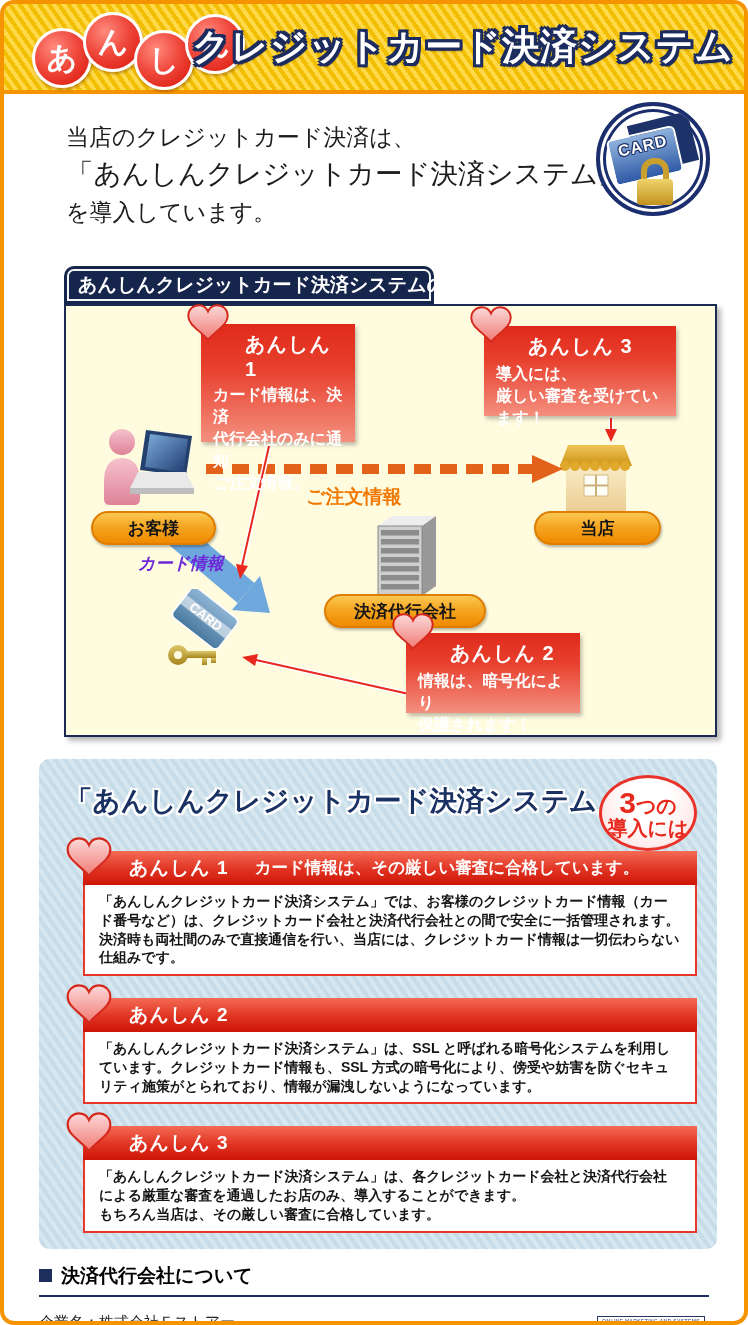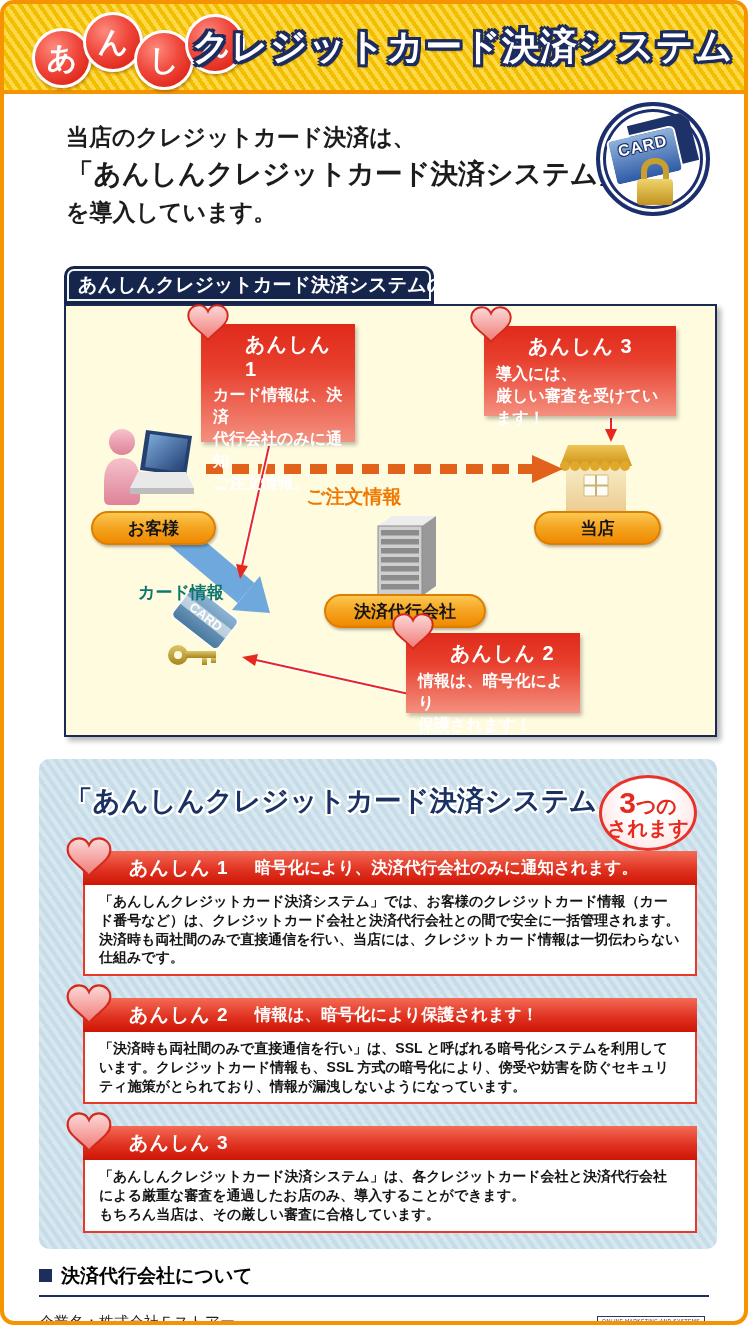--- a/index.html
+++ b/index.html
@@ -20,21 +20,21 @@
   .lc1{transform:translateY(0px);margin-left:-9px;}
   .lc2{transform:translateY(18px);margin-left:-9px;}
   .lc3{transform:translateY(2px);margin-left:-9px;}
   .header-title{position:absolute;left:188px;top:50%;transform:translateY(-50%);
     font-size:37px;font-weight:bold;color:#fff;letter-spacing:1px;white-space:nowrap;
     text-shadow:-3px -3px 0 #1D2C5F,3px -3px 0 #1D2C5F,-3px 3px 0 #1D2C5F,3px 3px 0 #1D2C5F,
                 -3px 0 0 #1D2C5F,3px 0 0 #1D2C5F,0 -3px 0 #1D2C5F,0 3px 0 #1D2C5F,2px 4px 2px rgba(0,0,0,.25);}
 
   
   .intro{position:relative;height:150px;padding:26px 0 0 62px;box-sizing:border-box;}
-  .intro-line{font-weight:bold;color:#1c1c1c;line-height:1.48;}
+  .intro-line{font-weight:normal;color:#1c1c1c;line-height:1.48;}
   .intro-l1,.intro-l3{font-size:23px;}
   .intro-l2{font-size:27.5px;}
   .card-badge{position:absolute;right:34px;top:8px;width:106px;height:106px;border-radius:50%;
     border:4px solid #1B2E6E;box-shadow:inset 0 0 0 3px #fff,inset 0 0 0 6px #1B2E6E;
     background:#fff;overflow:hidden;}
   .card-back{position:absolute;left:32px;top:12px;width:62px;height:50px;background:#1D3268;transform:rotate(-14deg);}
   .card-front{position:absolute;left:10px;top:26px;width:66px;height:44px;border-radius:6px;
     background:linear-gradient(180deg,#8FB2DC 0%,#2E5AA6 100%);border:2px solid #fff;transform:rotate(-13deg);
     display:flex;align-items:flex-start;justify-content:center;}
   .card-front span{font-size:16px;font-weight:bold;color:#fff;margin-top:3px;letter-spacing:1px;
@@ -55,21 +55,21 @@
   .pill{position:absolute;z-index:2;height:34px;border-radius:17px;
     background:linear-gradient(180deg,#FBC851 0%,#F5A623 45%,#EF8A00 100%);
     border:2px solid #DE7E00;box-shadow:1px 2px 3px rgba(0,0,0,.3);
     display:flex;align-items:center;justify-content:center;
     font-weight:bold;font-size:17px;color:#141414;box-sizing:border-box;}
   .pill-customer{left:25px;top:205px;width:125px;}
   .pill-store{left:468px;top:205px;width:127px;}
   .pill-agent{left:258px;top:288px;width:162px;}
   .flow-label{position:absolute;z-index:2;font-weight:bold;white-space:nowrap;}
   .flow-order{left:240px;top:178px;font-size:19px;color:#F07800;}
-  .flow-card{left:72px;top:275px;font-size:17px;color:#0f766e;}
+  .flow-card{left:72px;top:246px;font-size:17px;color:#6d28d9;font-style:italic;}
   .callout{position:absolute;z-index:3;box-sizing:border-box;color:#fff;font-weight:bold;
     background:linear-gradient(180deg,#E02A1B 0%,#E8402E 38%,#F4907F 100%);
     box-shadow:2px 3px 4px rgba(0,0,0,.25);padding:7px 8px 8px 12px;}
   .callout .heart{position:absolute;left:-14px;top:-20px;}
   .callout-title{font-size:20px;margin:0 0 3px 32px;letter-spacing:1px;}
   .callout-text{font-size:16px;line-height:1.38;white-space:pre-line;}
   .co1{left:135px;top:18px;width:154px;height:118px;}
   .co3{left:418px;top:20px;width:192px;height:90px;}
   .co2{left:340px;top:327px;width:174px;height:80px;}
 
@@ -313,60 +313,59 @@
       </div>
 
     </div>
   </div>
 
   <div class="panel">
     <div class="panel-heading-row">
       <div class="panel-heading">「あんしんクレジットカード決済システム」</div>
       <div class="badge">
         <div><span class="b-num">3</span><span class="b-small">つの</span></div>
-        <div class="b-small">されます</div>
+        <div class="b-small">導入には</div>
       </div>
     </div>
 
     <div class="feature">
       <span class="heart">
         <svg width="46" height="40" viewBox="0 0 34 30">
           <defs>
               <linearGradient id="hg4" x1="0" y1="0" x2="0" y2="1">
             <stop offset="0" stop-color="#FBD9D9"></stop>
                 <stop offset="1" stop-color="#F07A74"></stop>
               </linearGradient>
             </defs>
           <path d="M17 29 C10 21 1 17 1 9.5 C1 4.5 5 1 9.5 1 C13 1 15.8 3.2 17 6 C18.2 3.2 21 1 24.5 1 C29 1 33 4.5 33 9.5 C33 17 24 21 17 29 Z" fill="url(#hg4)" stroke="#D42A1E" stroke-width="1.6"></path>
         </svg>
       </span>
       <div class="feature-header">
         <span class="f-label">あんしん 1</span>
-        <span class="f-headline">暗号化により、決済代行会社のみに通知されます。</span>
+        <span class="f-headline">カード情報は、その厳しい審査に合格しています。</span>
       </div>
       <div class="feature-body">「あんしんクレジットカード決済システム」では、お客様のクレジットカード情報（カード番号など）は、クレジットカード会社と決済代行会社との間で安全に一括管理されます。決済時も両社間のみで直接通信を行い、当店には、クレジットカード情報は一切伝わらない仕組みです。</div>
     </div>
 
     <div class="feature" style="margin-top:22px;">
       <span class="heart">
         <svg width="46" height="40" viewBox="0 0 34 30">
           <defs>
               <linearGradient id="hg5" x1="0" y1="0" x2="0" y2="1">
             <stop offset="0" stop-color="#FBD9D9"></stop>
                 <stop offset="1" stop-color="#F07A74"></stop>
               </linearGradient>
             </defs>
           <path d="M17 29 C10 21 1 17 1 9.5 C1 4.5 5 1 9.5 1 C13 1 15.8 3.2 17 6 C18.2 3.2 21 1 24.5 1 C29 1 33 4.5 33 9.5 C33 17 24 21 17 29 Z" fill="url(#hg5)" stroke="#D42A1E" stroke-width="1.6"></path>
         </svg>
       </span>
       <div class="feature-header">
         <span class="f-label">あんしん 2</span>
-        <span class="f-headline">情報は、暗号化により保護されます！</span>
-      </div>
-      <div class="feature-body">「決済時も両社間のみで直接通信を行い」は、SSL と呼ばれる暗号化システムを利用しています。クレジットカード情報も、SSL 方式の暗号化により、傍受や妨害を防ぐセキュリティ施策がとられており、情報が漏洩しないようになっています。</div>
+      </div>
+      <div class="feature-body">「あんしんクレジットカード決済システム」は、SSL と呼ばれる暗号化システムを利用しています。クレジットカード情報も、SSL 方式の暗号化により、傍受や妨害を防ぐセキュリティ施策がとられており、情報が漏洩しないようになっています。</div>
     </div>
 
     <div class="feature" style="margin-top:22px;">
       <span class="heart">
         <svg width="46" height="40" viewBox="0 0 34 30">
           <defs>
               <linearGradient id="hg6" x1="0" y1="0" x2="0" y2="1">
             <stop offset="0" stop-color="#FBD9D9"></stop>
                 <stop offset="1" stop-color="#F07A74"></stop>
               </linearGradient>

